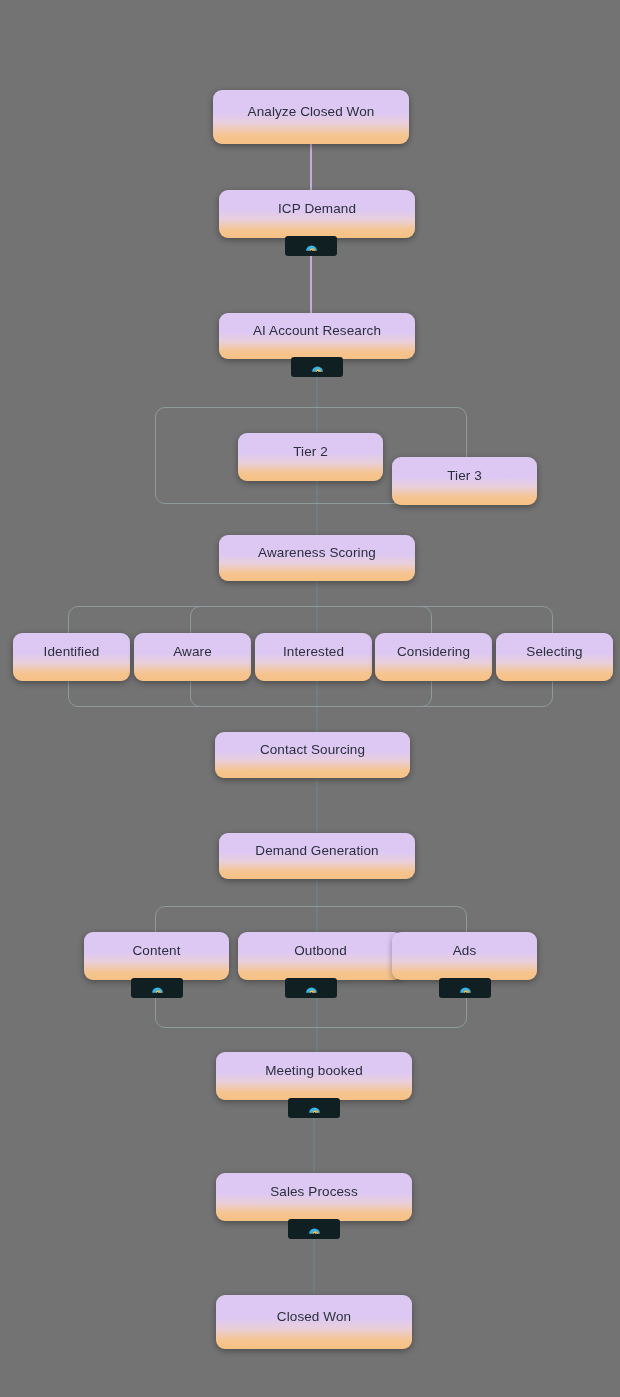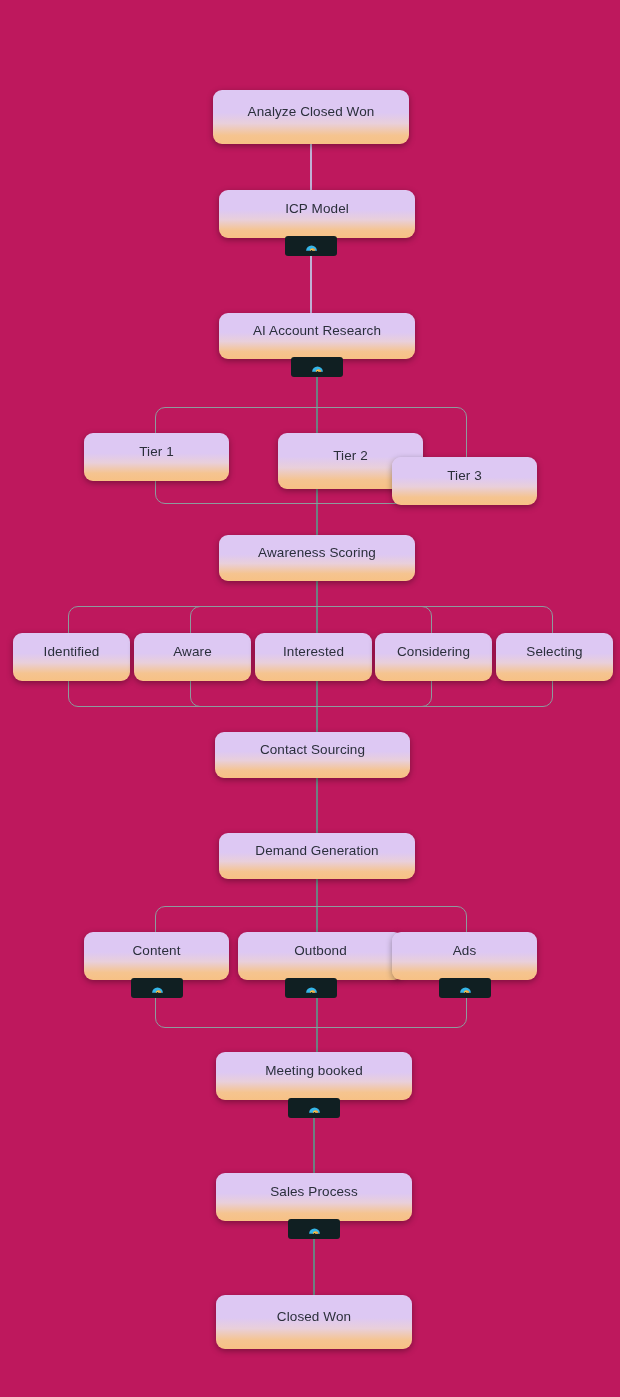--- a/index.html
+++ b/index.html
@@ -9,21 +9,21 @@
   }
   body {
     font-family: "Liberation Sans", sans-serif;
     -webkit-font-smoothing: antialiased;
   }
 
   #canvas {
     position: relative;
     width: 620px;
     height: 1397px;
-    background: #be185d;
+    background: #737373;
     overflow: hidden;
   }
 
   
   .conn {
     position: absolute;
     background: #6e7f81;
     pointer-events: none;
   }
   .conn.lav { background: #bfb0d4; }
@@ -104,21 +104,21 @@
   <div class="bracket" style="left:68px; top:606px; width:483px; height:99px;"></div>
   <div class="bracket" style="left:190px; top:606px; width:240px; height:99px;"></div>
 
   <div class="bracket" style="left:155px; top:906px; width:310px; height:120px;"></div>
 
   <div class="node" style="left:213px; top:90px; width:196px; height:54px;">
     <span class="label">Analyze Closed Won</span>
   </div>
 
   <div class="node" style="left:219px; top:190px; width:196px; height:48px;">
-    <span class="label">ICP Model</span>
+    <span class="label">ICP Demand</span>
   </div>
   <div class="badge" style="left:285px; top:236px;">
     <svg class="glyph" viewBox="0 0 24 24">
       <path d="M2 20 A10 10 0 0 1 22 20 Z" fill="#36b6e8"></path>
       <path d="M9 20 A5 5 0 0 1 19 20 Z" fill="#f7a23b"></path>
       <path d="M9 20 h5 v-4 a5 5 0 0 0 -5 4 Z" fill="#f5d44a"></path>
       <circle cx="12" cy="20" r="1.6" fill="#16292b"></circle>
     </svg>
   </div>
 
@@ -127,24 +127,21 @@
   </div>
   <div class="badge" style="left:291px; top:357px;">
     <svg class="glyph" viewBox="0 0 24 24">
       <path d="M2 20 A10 10 0 0 1 22 20 Z" fill="#36b6e8"></path>
       <path d="M9 20 A5 5 0 0 1 19 20 Z" fill="#f7a23b"></path>
       <path d="M9 20 h5 v-4 a5 5 0 0 0 -5 4 Z" fill="#f5d44a"></path>
       <circle cx="12" cy="20" r="1.6" fill="#16292b"></circle>
     </svg>
   </div>
 
-  <div class="node" style="left:84px; top:433px; width:145px; height:48px;">
-    <span class="label">Tier 1</span>
-  </div>
-  <div class="node" style="left:238px; top:433px; width:145px; height:56px;margin-left:40px;">
+  <div class="node" style="left:238px; top:433px; width:145px; height:48px;">
     <span class="label">Tier 2</span>
   </div>
   <div class="node" style="left:392px; top:433px; width:145px; height:48px;margin-top:24px;">
     <span class="label">Tier 3</span>
   </div>
 
   <div class="node" style="left:219px; top:535px; width:196px; height:46px;">
     <span class="label">Awareness Scoring</span>
   </div>
 

